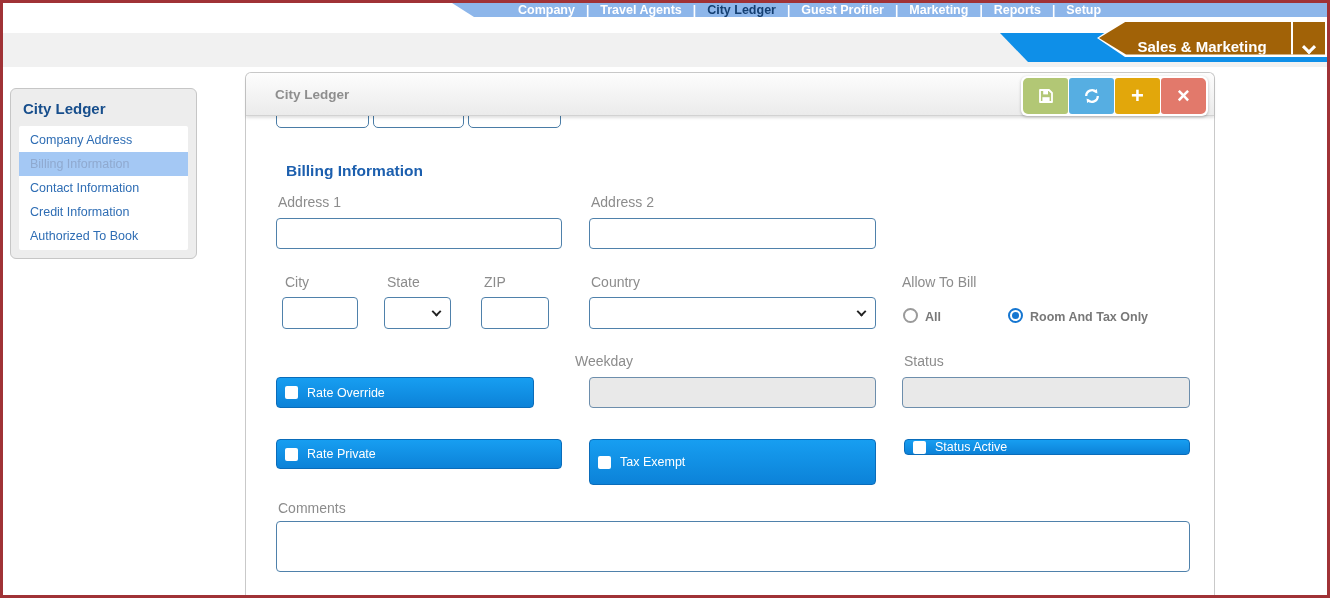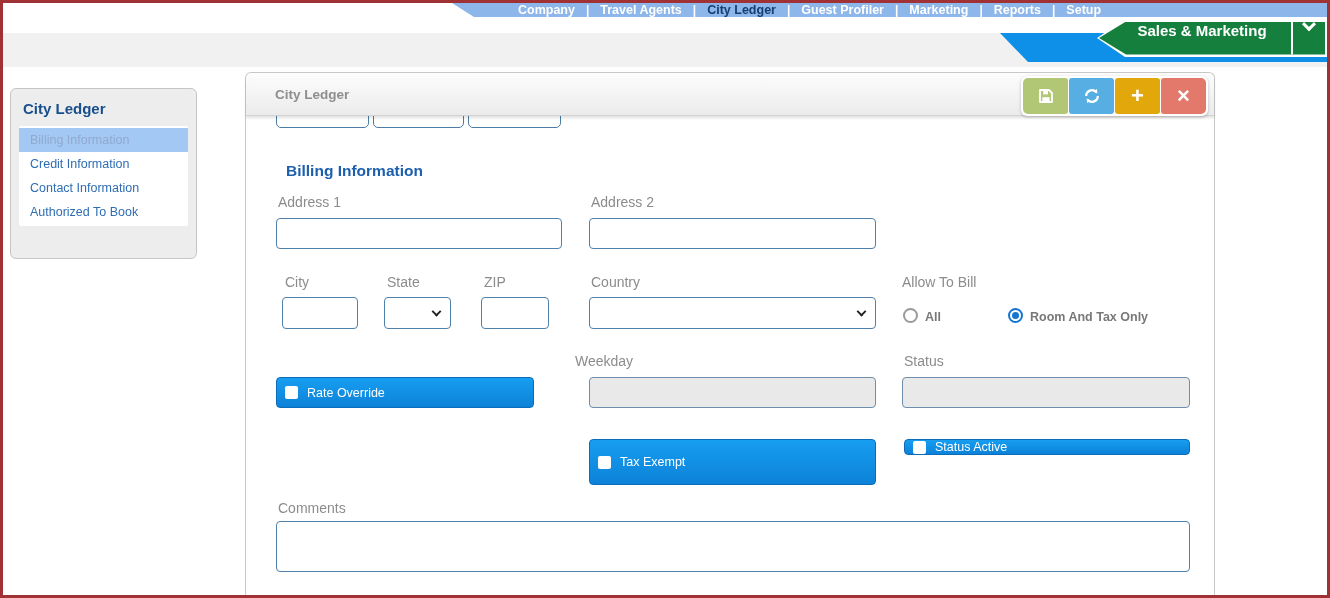--- a/index.html
+++ b/index.html
@@ -33,23 +33,23 @@
     z-index:3;
   }
   .module-selector {
     position:absolute; right:0; top:16px; width:230px; height:38px; z-index:4;
     background:#fff;
     clip-path:polygon(0 50%, 28px 0, 100% 0, 100% 100%, 28px 100%);
     cursor:pointer;
   }
   .module-selector-inner {
     position:absolute; left:2px; right:2px; top:2.5px; bottom:2.5px;
-    background:#15803d;
+    background:#a16207;
     clip-path:polygon(0 50%, 27px 0, 100% 0, 100% 100%, 27px 100%);
-    display:flex; align-items:flex-start;
+    display:flex; align-items:flex-end;
   }
   .module-label { flex:1; text-align:center; color:#fff; font-weight:bold; font-size:15px; padding-left:14px; }
   .module-divider { width:2px; align-self:stretch; background:#fff; }
   .module-caret-cell { width:32px; display:flex; align-items:center; justify-content:center; }
   .caret-down { width:10px; height:10px; border-right:3px solid #fff; border-bottom:3px solid #fff; transform:rotate(45deg) translate(-2px,-2px); }
 
   
   .sidebar {
     position:absolute; left:7px; top:85px; width:187px; height:171px;
     background:#ededed; border:1px solid #c6c6c6; border-radius:6px;
@@ -168,23 +168,24 @@
       <span class="module-divider"></span>
       <span class="module-caret-cell">
         <span class="caret-down"></span>
       </span>
     </div>
   </div>
 
   <div class="sidebar">
     <div class="sidebar-title">City Ledger</div>
     <div class="sidebar-list">
+      <div class="sidebar-item">Company Address</div>
       <div class="sidebar-item selected">Billing Information</div>
+      <div class="sidebar-item">Contact Information</div>
       <div class="sidebar-item">Credit Information</div>
-      <div class="sidebar-item">Contact Information</div>
       <div class="sidebar-item">Authorized To Book</div>
     </div>
   </div>
 
   <div class="panel">
     <div class="panel-header">
       <span class="panel-title">City Ledger</span>
       <div class="toolbar">
         <div class="tb-btn tb-save">
           <svg width="18" height="18" viewBox="0 0 18 18">
@@ -247,20 +248,24 @@
 
       <div class="chk-bar" style="left:30px; top:261px; width:258px;">
         <span class="chk-box"></span>
         <span class="chk-label">Rate Override</span>
       </div>
       <span class="fld-label" style="left:329px; top:237px;">Weekday</span>
       <input class="txt-input disabled" style="left: 343px; top: 261px; width: 287px; height: 31px;" disabled="" value="">
       <span class="fld-label" style="left:658px; top:237px;">Status</span>
       <input class="txt-input disabled" style="left: 656px; top: 261px; width: 288px; height: 31px;" disabled="" value="">
 
+      <div class="chk-bar" style="left:30px; top:323px; width:286px; height:30px;">
+        <span class="chk-box"></span>
+        <span class="chk-label">Rate Private</span>
+      </div>
       <div class="chk-bar" style="left:343px; top:323px; width:287px; height:46px;">
         <span class="chk-box"></span>
         <span class="chk-label">Tax Exempt</span>
       </div>
       <div class="chk-bar" style="left:658px; top:323px; width:286px; height:16px;">
         <span class="chk-box"></span>
         <span class="chk-label">Status Active</span>
       </div>
 
       <span class="fld-label" style="left:32px; top:384px;">Comments</span>

